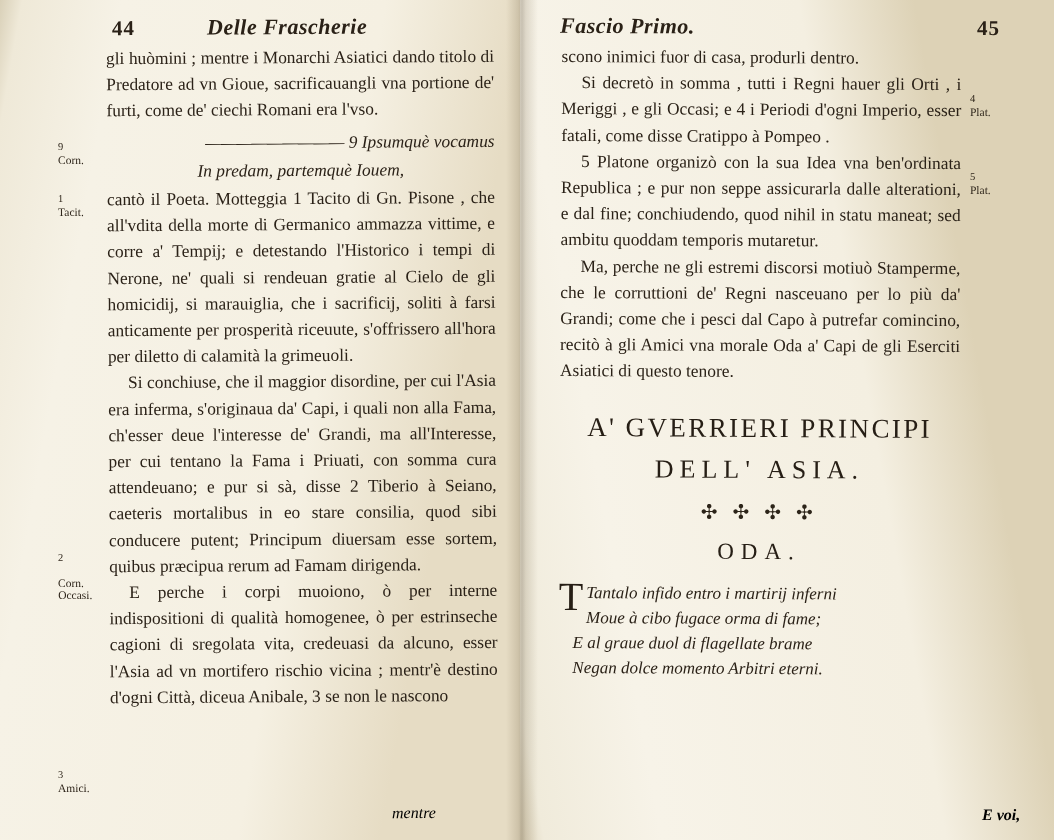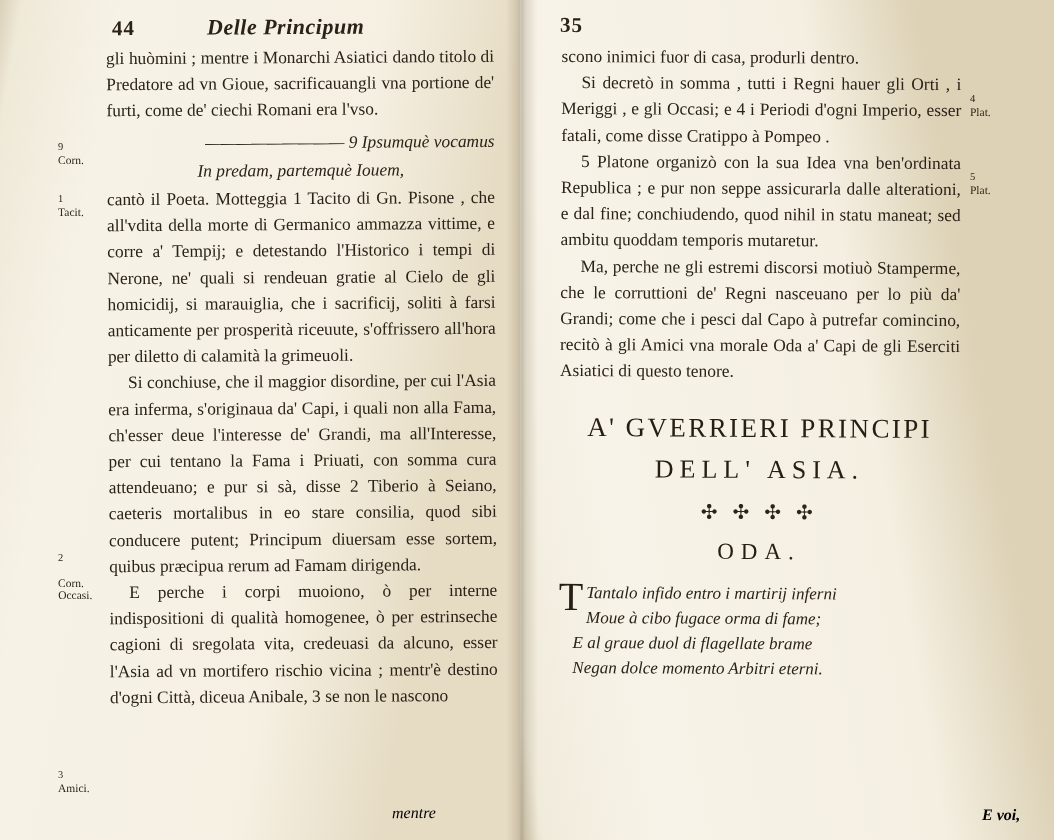--- a/index.html
+++ b/index.html
@@ -166,21 +166,21 @@
 
   <div class="stain" style="left:30px; top:60px; width:120px; height:220px; background:rgba(196,178,140,0.30);"></div>
   <div class="stain" style="left:140px; top:700px; width:220px; height:140px; background:rgba(198,180,142,0.25);"></div>
   <div class="stain" style="left:760px; top:540px; width:240px; height:260px; background:rgba(200,182,144,0.28);"></div>
   <div class="stain" style="left:600px; top:60px; width:180px; height:120px; background:rgba(205,189,152,0.22);"></div>
 
   <div class="page left">
 
     <div class="hdr left skew-l">
       <span class="folio">44</span>
-      <span class="runhead">Delle Principum</span>
+      <span class="runhead">Delle Frascherie</span>
     </div>
 
     <div class="marg skew-l" style="left:58px; top:140px;">
       <span class="num">9</span><br>
       <span>Corn.</span>
     </div>
     <div class="marg skew-l" style="left:58px; top:192px;">
       <span class="num">1</span><br>
       <span>Tacit.</span>
     </div>
@@ -206,21 +206,22 @@
       <p class="indent">Si conchiuse, che il maggior disordine, per cui l'Asia era inferma, s'originaua da' Capi, i quali non alla Fama, ch'esser deue l'interesse de' Grandi, ma all'Interesse, per cui tentano la Fama i Priuati, con somma cura attendeuano; e pur si sà, disse 2 Tiberio à Seiano, caeteris mortalibus in eo stare consilia, quod sibi conducere putent; Principum diuersam esse sortem, quibus præcipua rerum ad Famam dirigenda.</p>
       <p class="indent">E perche i corpi muoiono, ò per interne indispositioni di qualità homogenee, ò per estrinseche cagioni di sregolata vita, credeuasi da alcuno, esser l'Asia ad vn mortifero rischio vicina ; mentr'è destino d'ogni Città, diceua Anibale, 3 se non le nascono</p>
     </div>
 
     <div class="catch l skew-l">mentre</div>
   </div>
 
   <div class="page right">
 
     <div class="hdr right skew-r" style="left:40px; width:440px;">
-      <span class="folio">35</span>
+      <span class="runhead">Fascio Primo.</span>
+      <span class="folio">45</span>
     </div>
 
     <div class="marg skew-r" style="left:450px; top:92px;">
       <span class="num">4</span><br>
       <span>Plat.</span>
     </div>
     <div class="marg skew-r" style="left:450px; top:170px;">
       <span class="num">5</span><br>
       <span>Plat.</span>
     </div>

